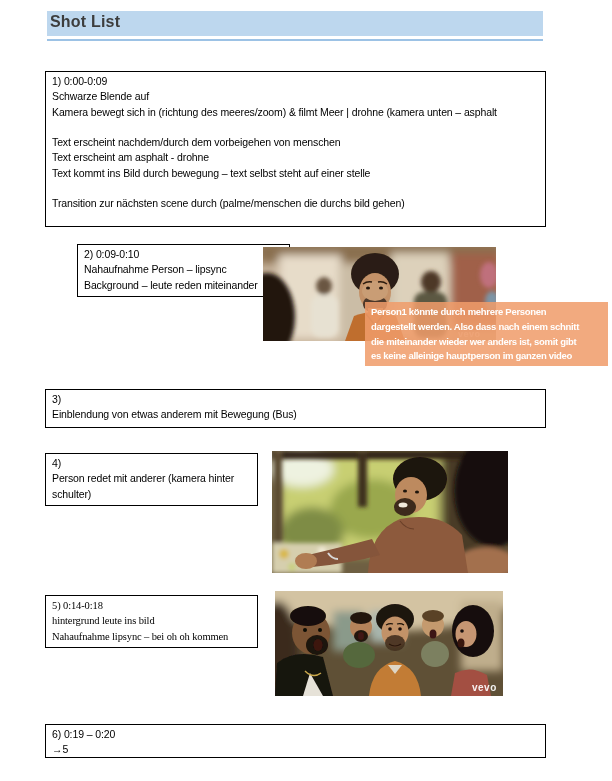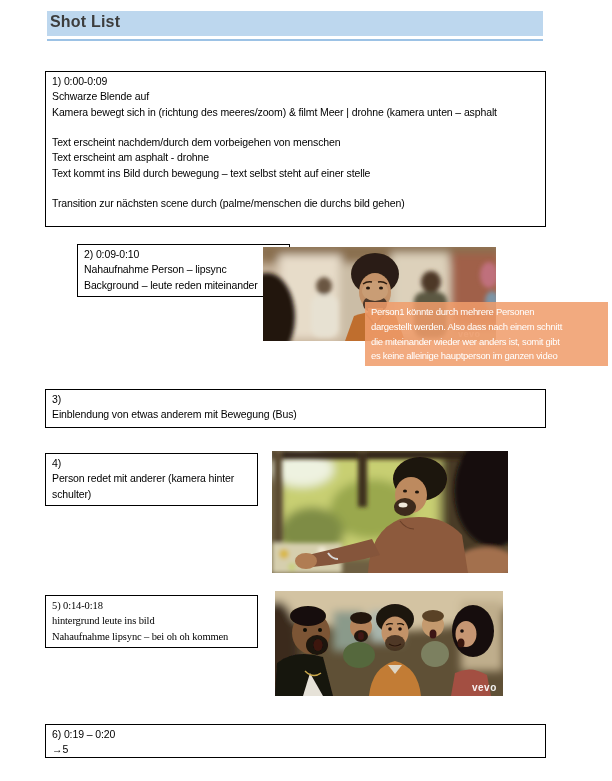--- a/index.html
+++ b/index.html
@@ -23,21 +23,21 @@
   #box6 { left:45px; top:724px; width:501px; height:34px; }
 
   
   .still { position:absolute; overflow:hidden; line-height:0; }
   #img2 { left:263px; top:247px; width:233px; height:94px; }
   #img4 { left:272px; top:451px; width:236px; height:122px; }
   #img5 { left:275px; top:591px; width:228px; height:105px; }
 
   
   #comment { position:absolute; left:365px; top:302px; width:243px; height:64px;
-             background:rgba(240,156,106,0.86); color:#ffffff; font-weight:400;
+             background:rgba(240,156,106,0.86); color:#ffffff; font-weight:700;
              font-size:9.5px; line-height:14.8px; letter-spacing:-0.3px;
              padding:3px 6px; box-sizing:border-box; }
   #comment .ln { min-height:14.8px; }
 
   .wm { font-family:"Liberation Sans", sans-serif; }
 </style>
 </head>
 <body>
 
 <div class="titlebar">

